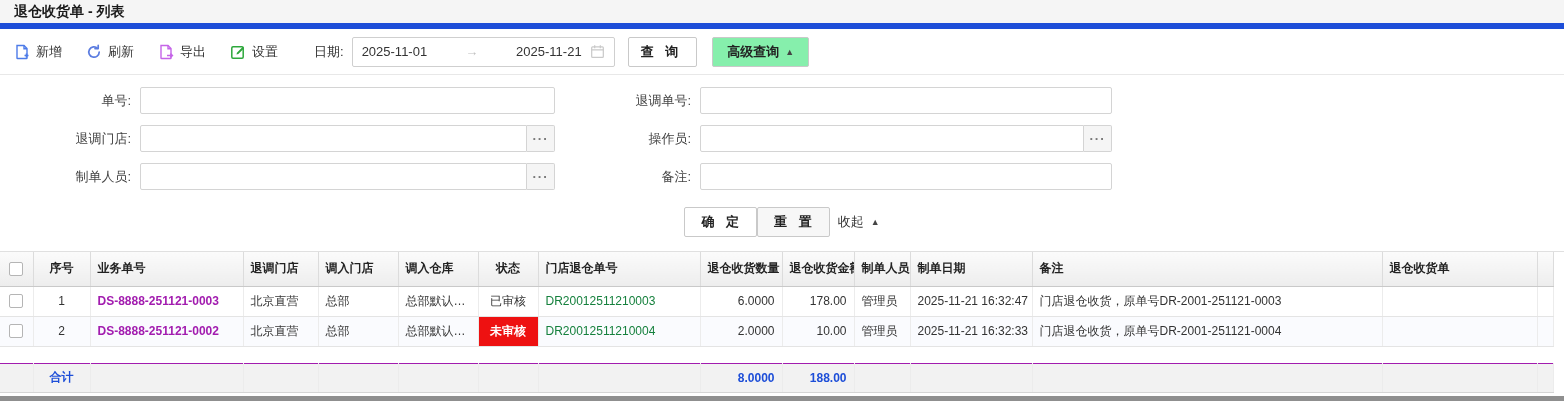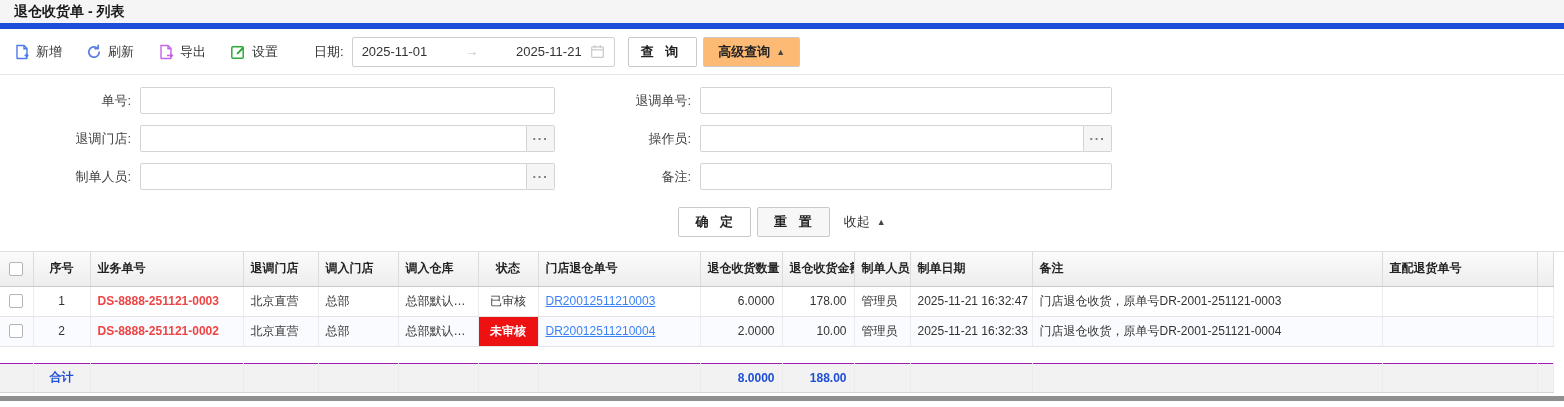--- a/index.html
+++ b/index.html
@@ -20,21 +20,21 @@
   .date-label { font-size:13px; margin:0 8px 0 12px; white-space:nowrap; }
   .date-range { width:263px; height:30px; border:1px solid #cfcfcf; border-radius:2px;
     display:flex; align-items:center; padding:0 9px; background:#fff; }
   .date-range .dt { font-size:13px; color:#333; flex:0 0 auto; }
   .date-range .arrow { flex:1; text-align:center; color:#bfbfbf; font-size:13px; }
   .date-range .cal { margin-left:8px; display:flex; }
   .btn { height:30px; border:1px solid #c9c9c9; border-radius:2px; background:#fff;
     font-size:13px; font-weight:bold; color:#222; padding:0 14px;
     display:inline-flex; align-items:center; gap:6px; cursor:pointer; white-space:nowrap; }
   .btn.query { margin-left:13px; letter-spacing:4px; padding-left:12px; }
-  .btn.advanced { margin-left:6px; background:#fdba74; }
+  .btn.advanced { margin-left:15px; background:#86efac; }
   .tri { font-size:9px; color:#444; }
 
   
   .filters { padding:12px 0 0 0; background:#fff; }
   .frow { display:flex; align-items:center; margin-bottom:11px; }
   .fg { display:flex; align-items:center; }
   .fg .flabel { font-size:13px; color:#444; text-align:right; padding-right:9px; }
   .fg1 { width:555px; } .fg1 .flabel { width:140px; }
   .fg2 { width:557px; } .fg2 .flabel { width:145px; }
   .fg3 { flex:1; padding-left:46px; }
@@ -48,39 +48,39 @@
   .radios .rlabel { margin-right:4px; }
   .radio-item { display:flex; align-items:center; margin-right:16px; cursor:pointer; }
   .rdot { width:14px; height:14px; border-radius:50%; border:1px solid #c3c3c3;
     background:#fff; margin-right:7px; position:relative; flex:0 0 auto; }
   .rdot.on { border-color:#2d86f5; }
   .rdot.on::after { content:""; position:absolute; left:3px; top:3px; width:6px;
     height:6px; border-radius:50%; background:#2d86f5; }
 
   
   .actions { display:flex; justify-content:center; align-items:center;
-    padding:6px 0 14px 0; gap:6px; }
+    padding:6px 0 14px 0; gap:0; }
   .btn.small { letter-spacing:4px; padding:0 13px 0 16px; }
   .btn.reset { background:#f7f7f7; }
   .collapse { display:flex; align-items:center; gap:7px; font-size:13px; color:#333;
     margin-left:8px; cursor:pointer; }
 
   
   .grid-area { border-top:1px solid #e0e0e0; }
   table.grid { border-collapse:collapse; table-layout:fixed; width:1553px; font-size:12px; }
   .grid th { background:linear-gradient(#fbfbfb,#ededed); font-weight:bold; color:#222;
     height:34px; border-right:1px solid #dcdcdc; border-bottom:1px solid #c9c9c9;
     padding:0 7px; text-align:left; white-space:nowrap; overflow:hidden; }
   .grid td { height:30px; border-right:1px solid #ececec; border-bottom:1px solid #e4e4e4;
     padding:0 7px; white-space:nowrap; overflow:hidden; background:#fff; color:#333; }
   .grid tr.alt td { background:#fafbfe; }
   .grid .c { text-align:center; } .grid .r { text-align:right; }
   .grid th.c { text-align:center; } .grid th.r { text-align:right; }
-  .grid td.link { color:#ef4444; font-weight:bold; }
-  .grid td.red { color:#3b82f6;text-decoration:underline; }
+  .grid td.link { color:#a21caf; font-weight:bold; }
+  .grid td.red { color:#15803d; }
   .grid td.status-ok { text-align:center; }
   .grid td.status-bad { background:#ee1111 !important; color:#fff; font-weight:bold;
     text-align:center; }
   .cb { width:14px; height:14px; border:1px solid #b5b5b5; border-radius:2px;
     background:#fff; display:inline-block; vertical-align:middle; cursor:pointer; }
   .grid-gap { height:16px; background:#fff; }
   table.totals td { background:#f2f2f2; height:29px; border-top:1px solid #a21caf;
     border-bottom:1px solid #d5d5d5; font-weight:bold; color:#1d4ed8; }
   .hscroll { margin-top:3px; height:5px; background:#8f8f8f; width:1564px; }
 </style>
@@ -238,21 +238,21 @@
       <th>退调门店</th>
       <th>调入门店</th>
       <th>调入仓库</th>
       <th class="c">状态</th>
       <th>门店退仓单号</th>
       <th class="r">退仓收货数量</th>
       <th class="r">退仓收货金额</th>
       <th>制单人员</th>
       <th>制单日期</th>
       <th>备注</th>
-      <th>直配退货单号</th>
+      <th>退仓收货单</th>
       <th></th>
     </tr>
     <tr>
       <td class="c"><span class="cb"></span></td>
       <td class="c">1</td>
       <td class="link">DS-8888-251121-0003</td>
       <td>北京直营</td>
       <td>总部</td>
       <td>总部默认…</td>
       <td class="status-ok">已审核</td>

